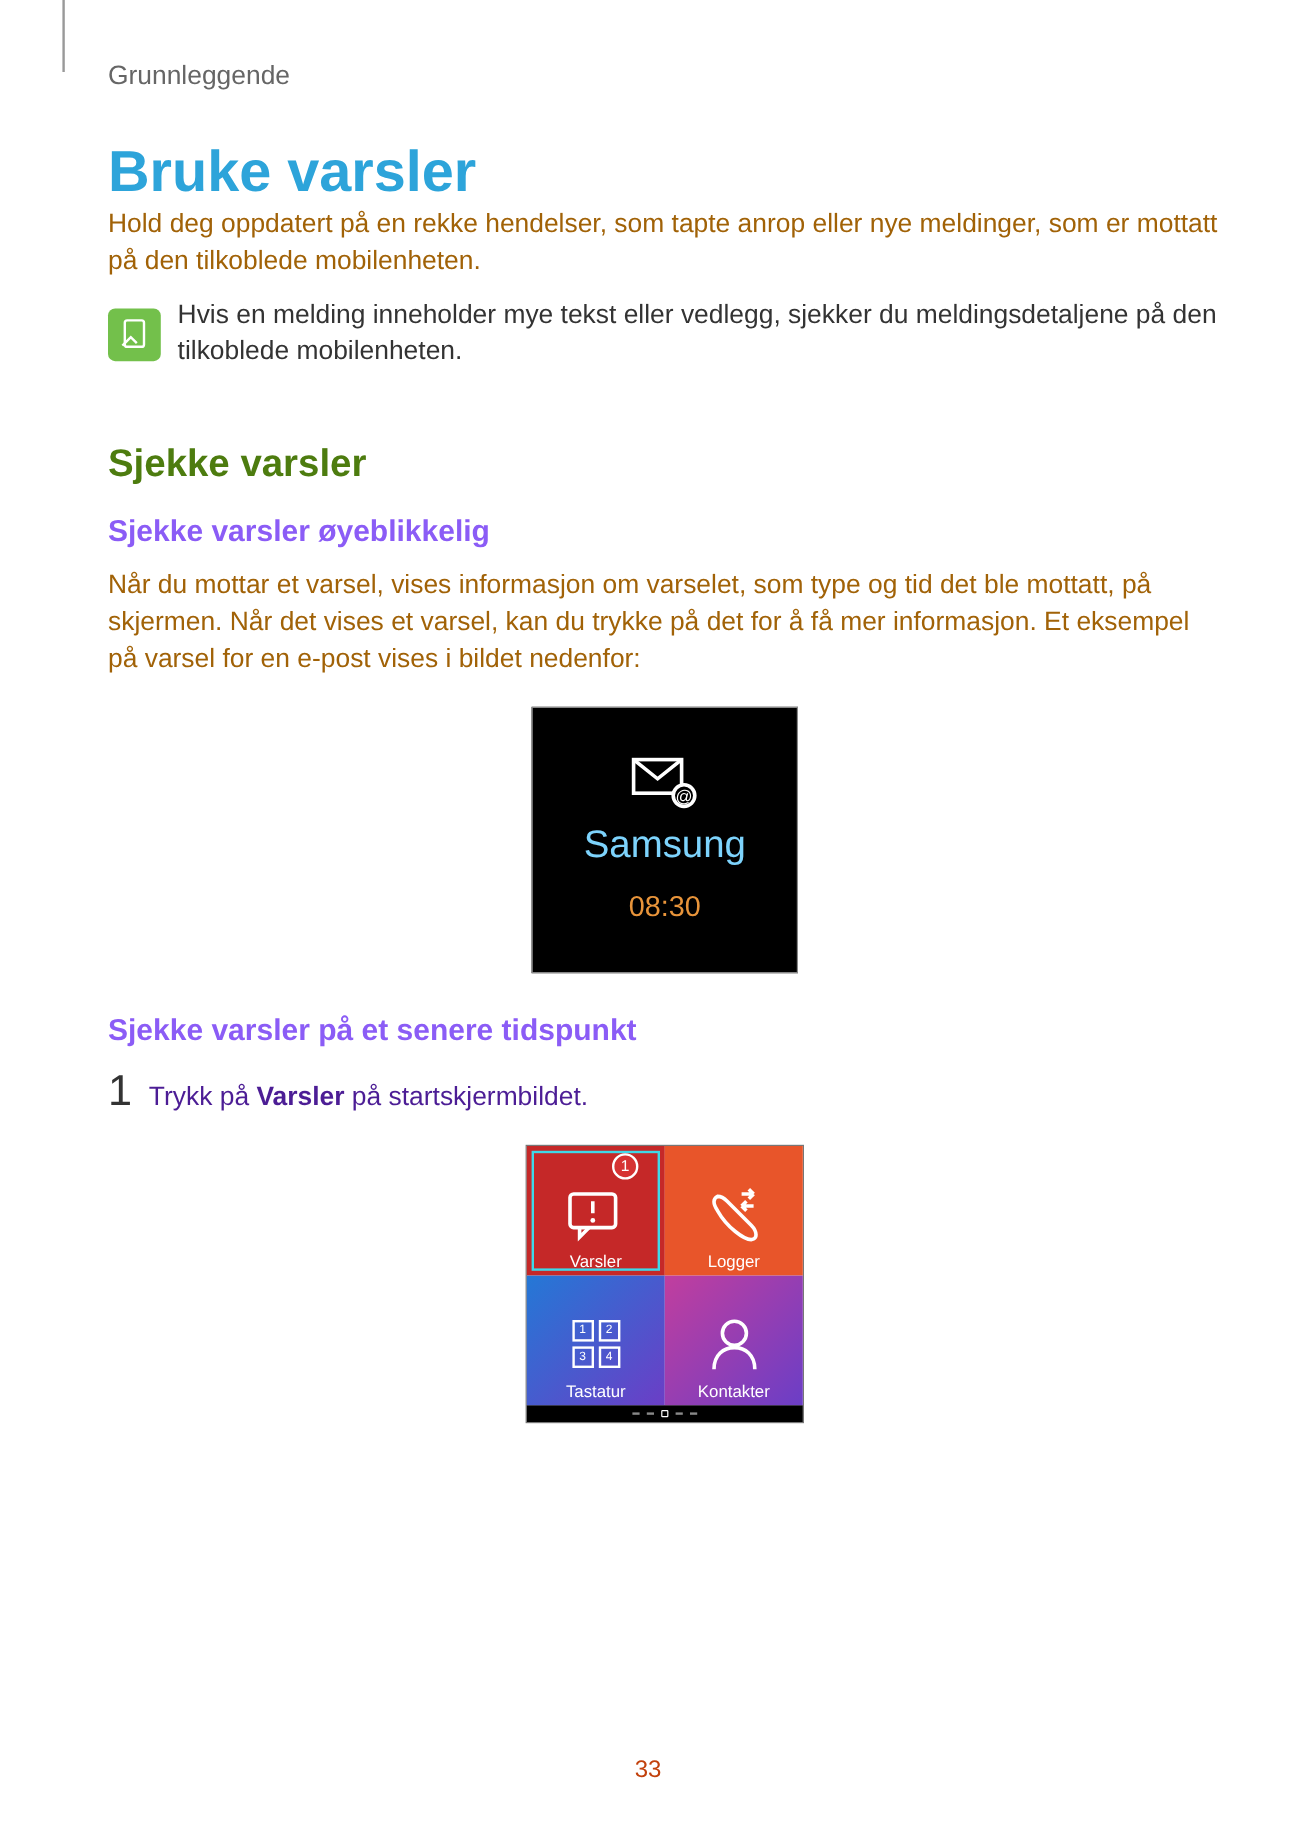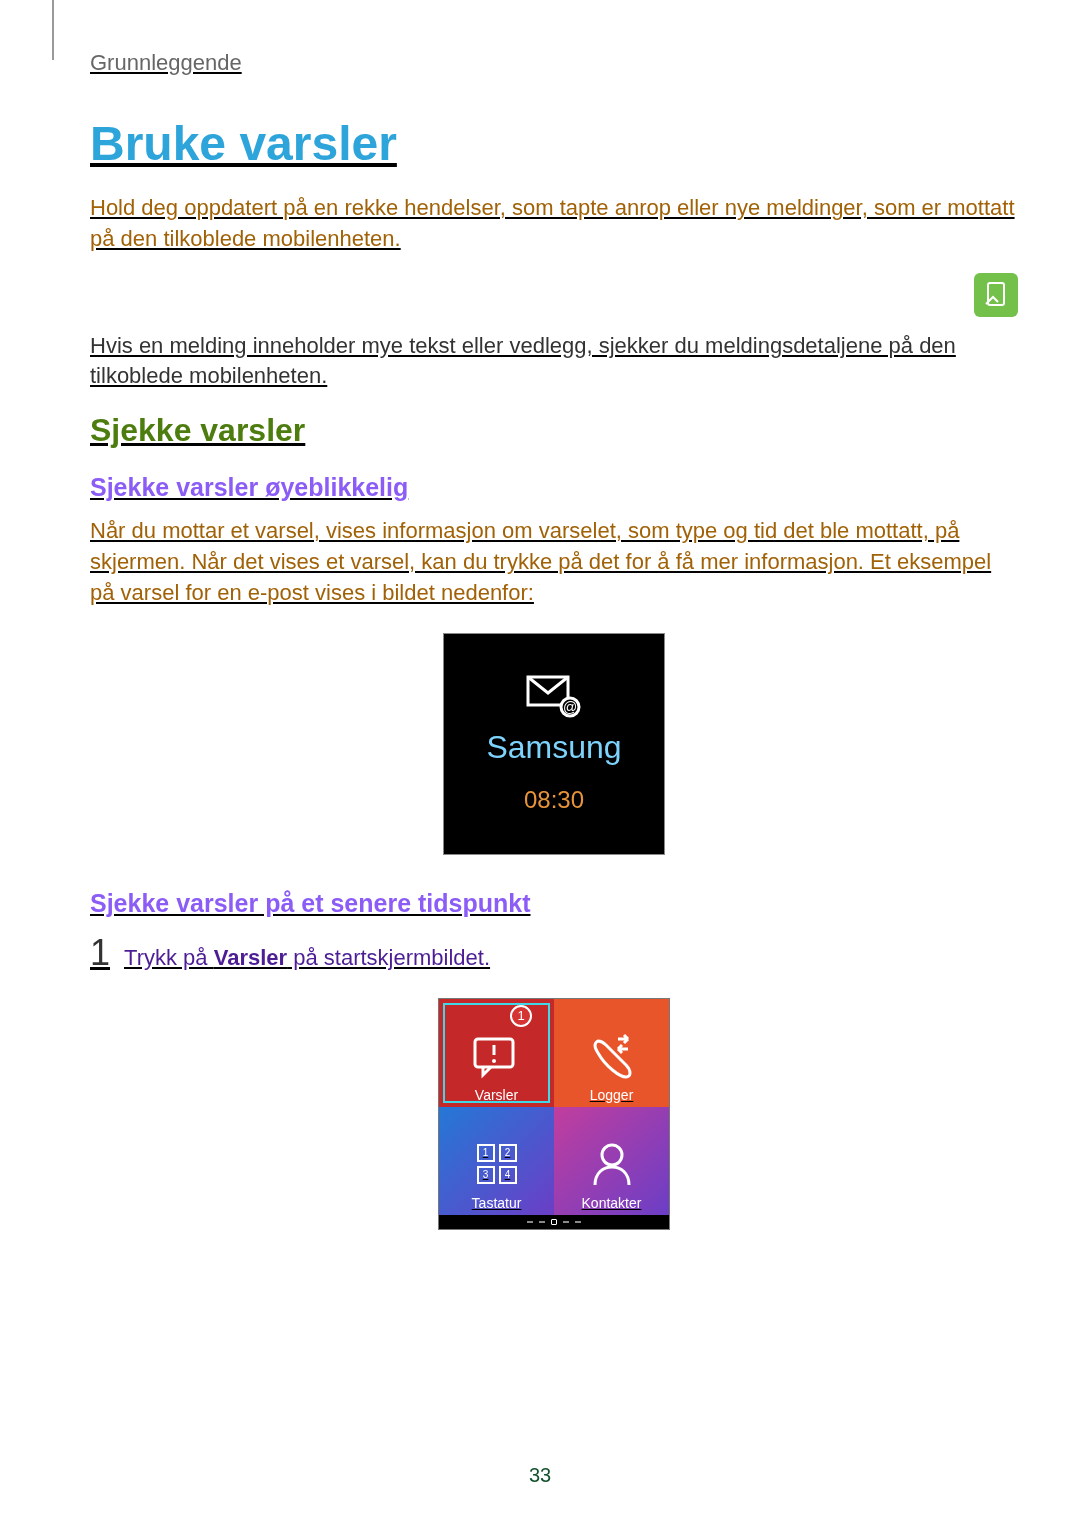--- a/index.html
+++ b/index.html
@@ -13,45 +13,42 @@
     .left-margin {
       position: absolute;
       left: 52px;
       top: 0;
       width: 2px;
       height: 60px;
       background: #999;
     }
     .page-content {
       padding: 50px 62px 40px 90px;
-      text-decoration: underline;
     }
     .header-text {
       color: #666;
       font-size: 22px;
       margin-bottom: 40px;
     }
     .main-title {
       color: #2DA4DA;
       font-size: 48px;
       font-weight: 600;
-      margin-bottom: 22px;
     }
     .body-text {
       color: #a16207;
       font-size: 22px;
       line-height: 1.4;
       margin-bottom: 14px;
     }
     .note-row {
       display: flex;
-      align-items: flex-end;
+      align-items: center;
       gap: 14px;
-      margin-bottom: 20px;
-      flex-direction: column;
+      margin-bottom: 60px;
     }
     .note-icon {
       width: 44px;
       height: 44px;
       background: #73C04B;
       border-radius: 6px;
       display: flex;
       align-items: center;
       justify-content: center;
       flex-shrink: 0;
@@ -202,21 +199,21 @@
       align-items: center;
       justify-content: center;
     }
     .page-number {
       position: absolute;
       bottom: 40px;
       left: 0;
       right: 0;
       text-align: center;
       font-size: 20px;
-      color: #14532d;
+      color: #c2410c;
     }
   </style>
 </head>
 <body>
 
 <div class="left-margin"></div>
 
 <div class="page-content">
 
   <div class="header-text">Grunnleggende</div>

